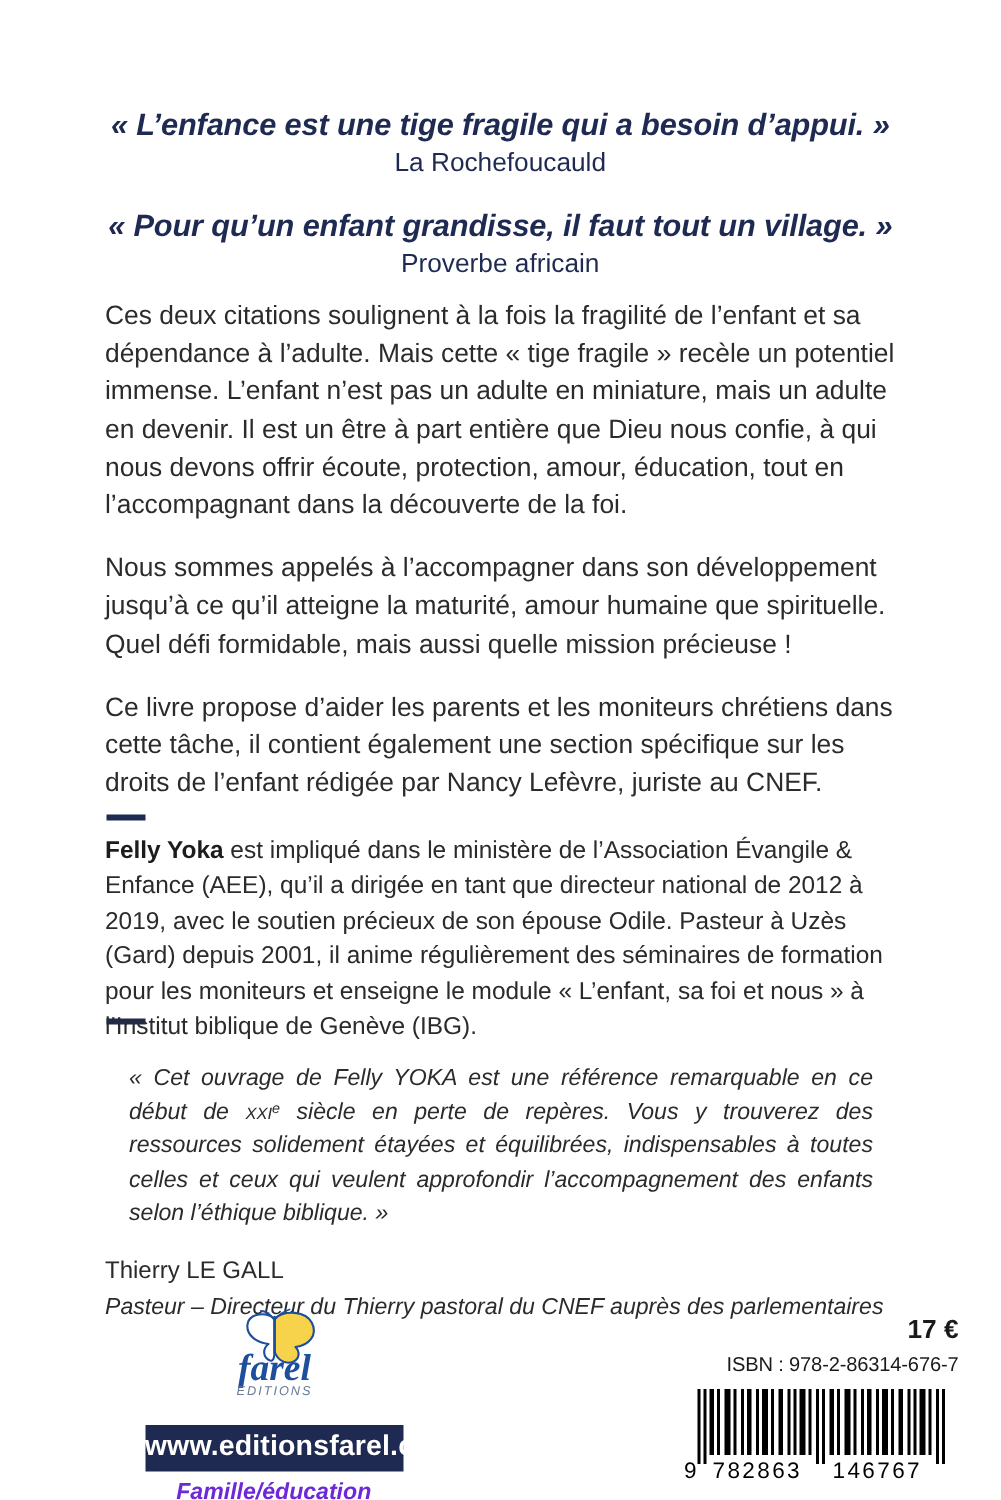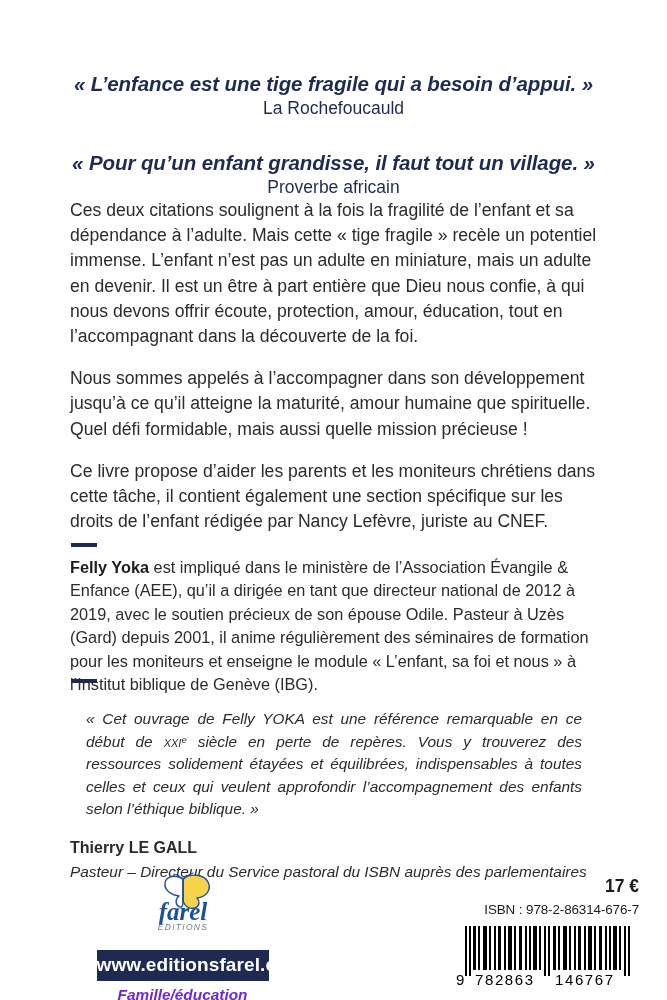--- a/index.html
+++ b/index.html
@@ -40,21 +40,21 @@
     letter-spacing: -0.1px;
     white-space: nowrap;
   }
   .quote-author {
     color: #1e2a52;
     font-size: 17.5px;
     line-height: 1.35;
     margin-top: 1px;
     font-weight: normal;
   }
-  .quote-group-2 { margin-top: 30px; }
+  .quote-group-2 { margin-top: 18px; }
 
   
   .body-text {
     position: absolute;
     left: 70px;
     top: 198px;
     width: 528px;
     color: #2b2b2b;
     font-size: 17.6px;
     line-height: 25.2px;
@@ -111,21 +111,20 @@
   .testimonial-quote sup {
     font-size: 0.62em;
     vertical-align: 0.42em;
     line-height: 0;
   }
   .testimonial-name {
     font-size: 16px;
     line-height: 22px;
     margin-top: 9px;
     font-style: normal;
-    font-weight: bold;
   }
   .testimonial-role {
     font-size: 15.4px;
     line-height: 22px;
     font-style: italic;
     margin-top: 2px;
   }
 
   
   .publisher {
@@ -220,21 +219,21 @@
   <div class="rule rule-bio"></div>
   <div class="rule rule-testimonial"></div>
 
   <div class="bio">
     <b>Felly Yoka</b><span> est impliqué dans le ministère de l’Association Évangile &amp; Enfance (AEE), qu’il a dirigée en tant que directeur national de 2012 à 2019, avec le soutien précieux de son épouse Odile. Pasteur à Uzès (Gard) depuis 2001, il anime régulièrement des séminaires de formation pour les moniteurs et enseigne le module « L’enfant, sa foi et nous » à l’Institut biblique de Genève (IBG).</span>
   </div>
 
   <div class="testimonial">
     <p class="testimonial-quote"><span>« Cet ouvrage de Felly YOKA est une référence remarquable en ce début de </span><span class="sc">xxi</span><sup>e</sup><span> siècle en perte de repères. Vous y trouverez des ressources solidement étayées et équilibrées, indispensables à toutes celles et ceux qui veulent approfondir l’accompagnement des enfants selon l’éthique biblique. »</span></p>
     <div class="testimonial-name">Thierry LE GALL</div>
-    <div class="testimonial-role">Pasteur – Directeur du Service pastoral du ISBN auprès des parlementaires</div>
+    <div class="testimonial-role">Pasteur – Directeur du Thierry pastoral du CNEF auprès des parlementaires</div>
   </div>
 
   <div class="publisher">
     <div class="logo-mark">
       <svg width="90" height="62" viewBox="0 0 90 62" xmlns="http://www.w3.org/2000/svg" aria-hidden="true">
 
         <g>
           <path d="M45 7 C52 1, 66 2, 70 10 C74 18, 68 25, 59 26 C62 29, 62 34, 57 36 C51 38, 45 33, 45 27 Z" fill="#f6d34a" stroke="#1e4f9c" stroke-width="1.4" stroke-linejoin="round"></path>
           <path d="M45 7 C38 2, 28 4, 27 11 C26 18, 33 23, 41 24 C37 27, 37 33, 42 35 C45 36, 45 31, 45 27 Z" fill="#ffffff" stroke="#1e4f9c" stroke-width="1.4" stroke-linejoin="round"></path>
           <path d="M45 6 L45 30" stroke="#1e4f9c" stroke-width="1.6" stroke-linecap="round"></path>

